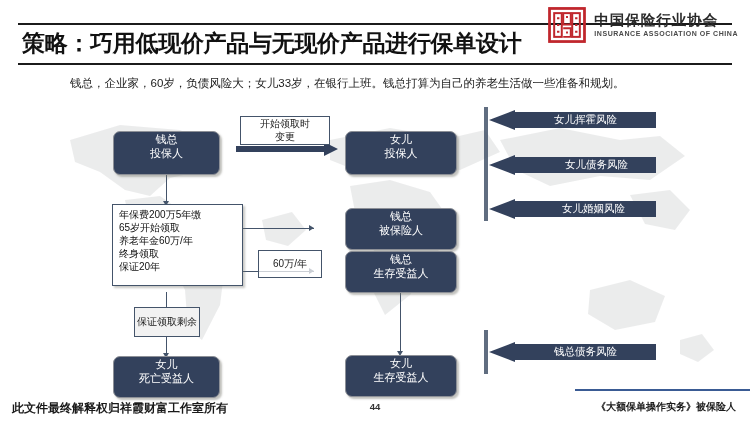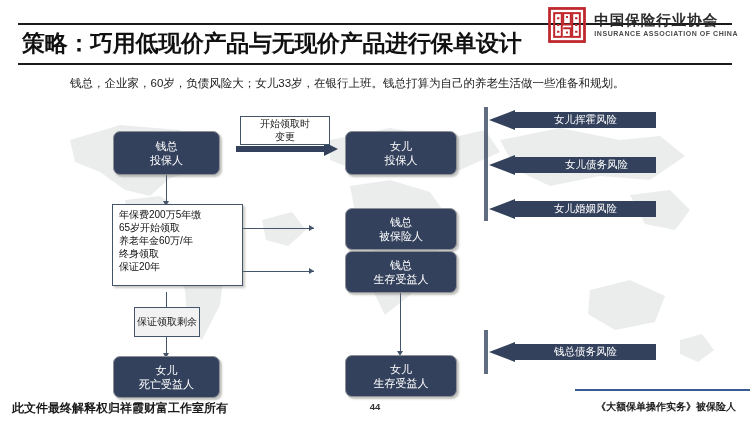--- a/index.html
+++ b/index.html
@@ -37,21 +37,21 @@
   .mapwrap svg{width:100%;height:100%;}
 
   
   .node{
     position:absolute;
     background:#33415c;
     border:1px solid #8d9097;
     border-radius:7px;
     box-shadow:2px 2px 2px rgba(120,120,110,.45);
     color:#fff;
-    display:flex;flex-direction:column;align-items:center;justify-content:center;
+    display:flex;flex-direction:column;align-items:center;justify-content:flex-start;
     font-size:11px;line-height:1.28;text-align:center;
   }
   .node span{display:block;white-space:nowrap;}
 
   
   .lbl{
     position:absolute;background:#ffffff;border:1px solid #44546a;
     display:flex;align-items:center;justify-content:center;
     text-align:center;font-size:10px;color:#1a1a1a;line-height:1.25;
   }
@@ -161,20 +161,21 @@
     <svg width="102" height="14" viewBox="0 0 102 14">
       <path d="M0 4 L88 4 L88 0 L102 7 L88 14 L88 10 L0 10 Z" fill="#33415c"></path>
     </svg>
   </div>
 
   <div class="lbl" style="left:240px;top:116px;width:88px;height:27px;flex-direction:column;">
     <span>开始领取时</span>
     <span>变更</span>
   </div>
 
+  <div class="lbl nofill" style="left:258px;top:250px;width:62px;height:26px;">60万/年</div>
 
   <div class="lbl" style="left:134px;top:307px;width:64px;height:28px;flex-direction:row;background:#f2f2f2;border-color:#44546a;">
     <span>保证领取剩</span>
     <span>余</span>
   </div>
 
   <div class="detail" style="left:112px;top:204px;width:118px;">
     <span>年保费200万5年缴</span>
     <span>65岁开始领取</span>
     <span>养老年金60万/年</span>
@@ -221,21 +222,21 @@
     <div class="rtext">女儿挥霍风险</div>
   </div>
 
   <div class="riskarrow" style="left:489px;top:155px;width:189px;height:20px;">
     <svg width="167" height="20" viewBox="0 0 167 20">
       <path d="M167 2 L26 2 L26 0 L0 10 L26 20 L26 18 L167 18 Z" fill="#33415c"></path>
     </svg>
     <div class="rtext">女儿债务风险</div>
   </div>
 
-  <div class="riskarrow" style="left:489px;top:199px;width:167px;height:20px;">
+  <div class="riskarrow" style="left:489px;top:199px;width:167px;height:20px;padding-left:16px;">
     <svg width="167" height="20" viewBox="0 0 167 20">
       <path d="M167 2 L26 2 L26 0 L0 10 L26 20 L26 18 L167 18 Z" fill="#33415c"></path>
     </svg>
     <div class="rtext">女儿婚姻风险</div>
   </div>
 
   <div class="vbar" style="left:484px;top:330px;height:44px;"></div>
 
   <div class="riskarrow" style="left:489px;top:342px;width:167px;height:20px;">
     <svg width="167" height="20" viewBox="0 0 167 20">

